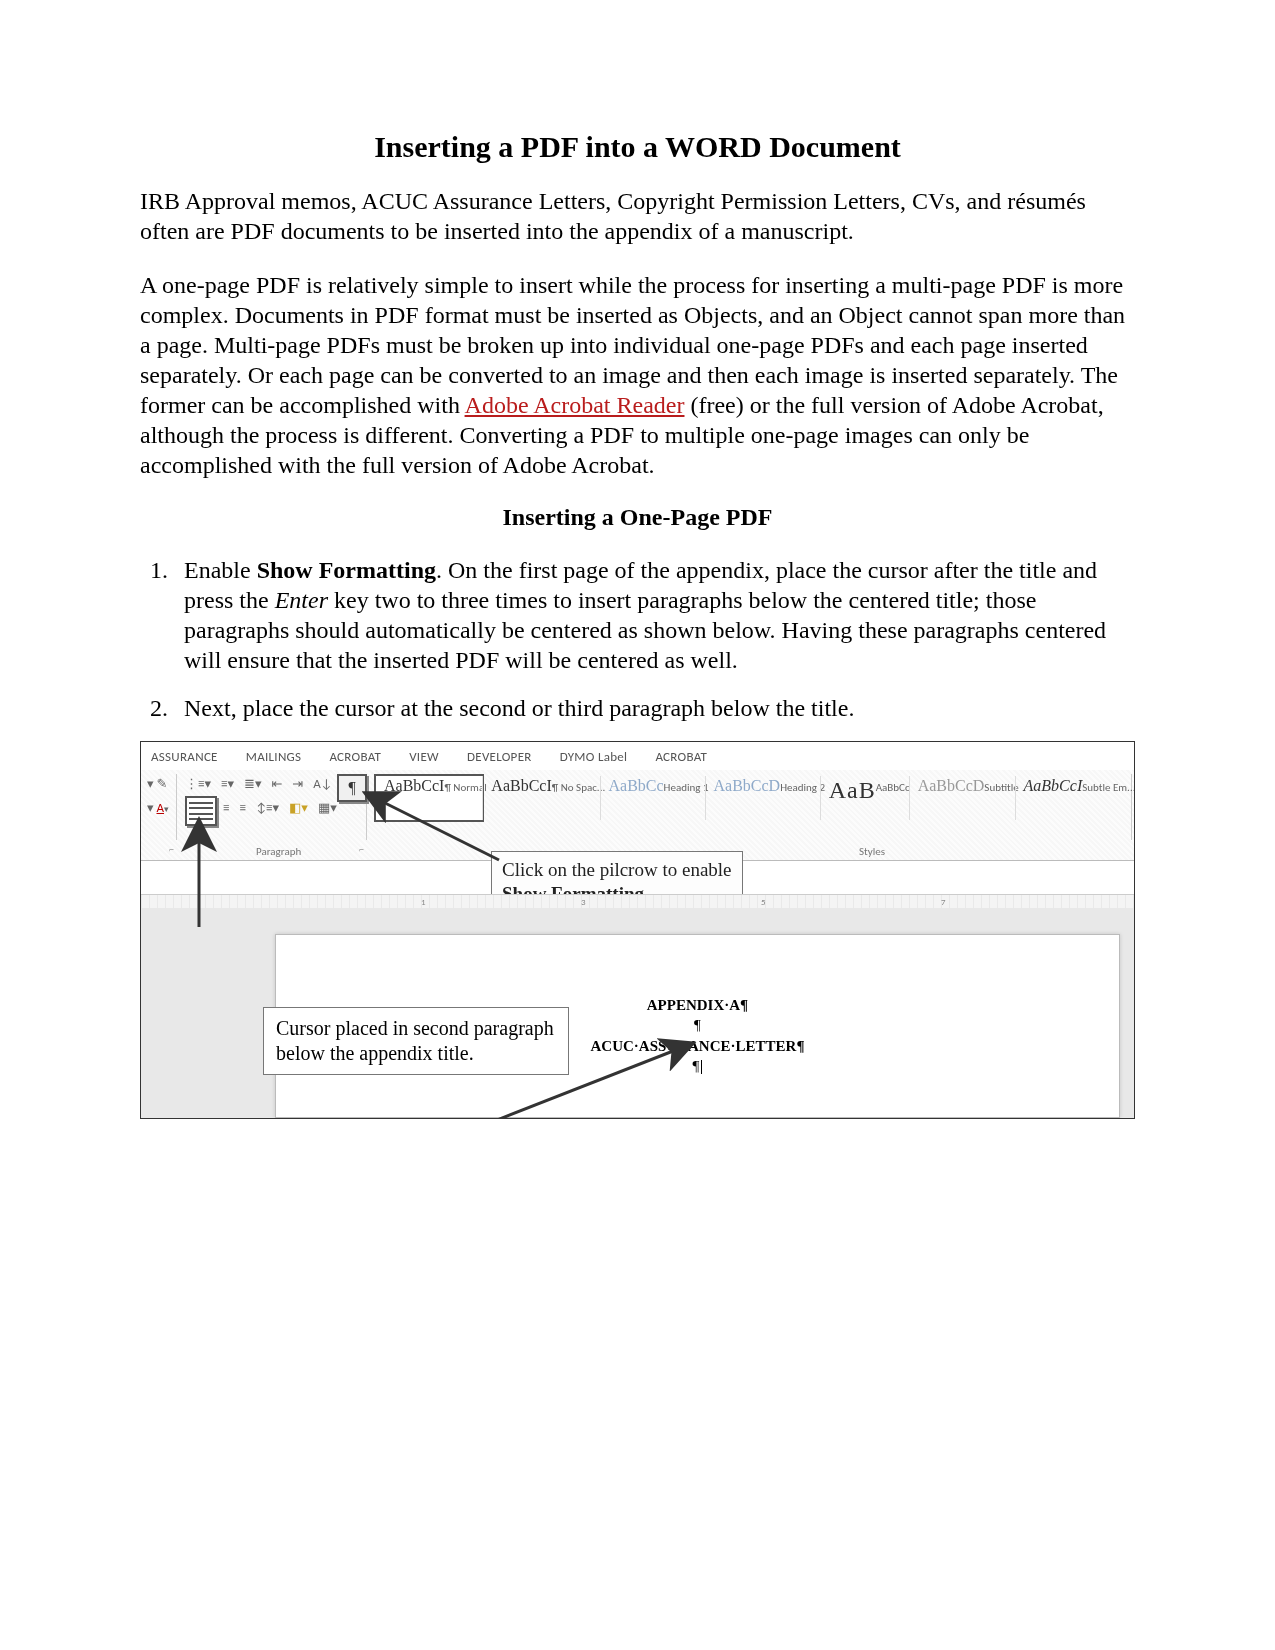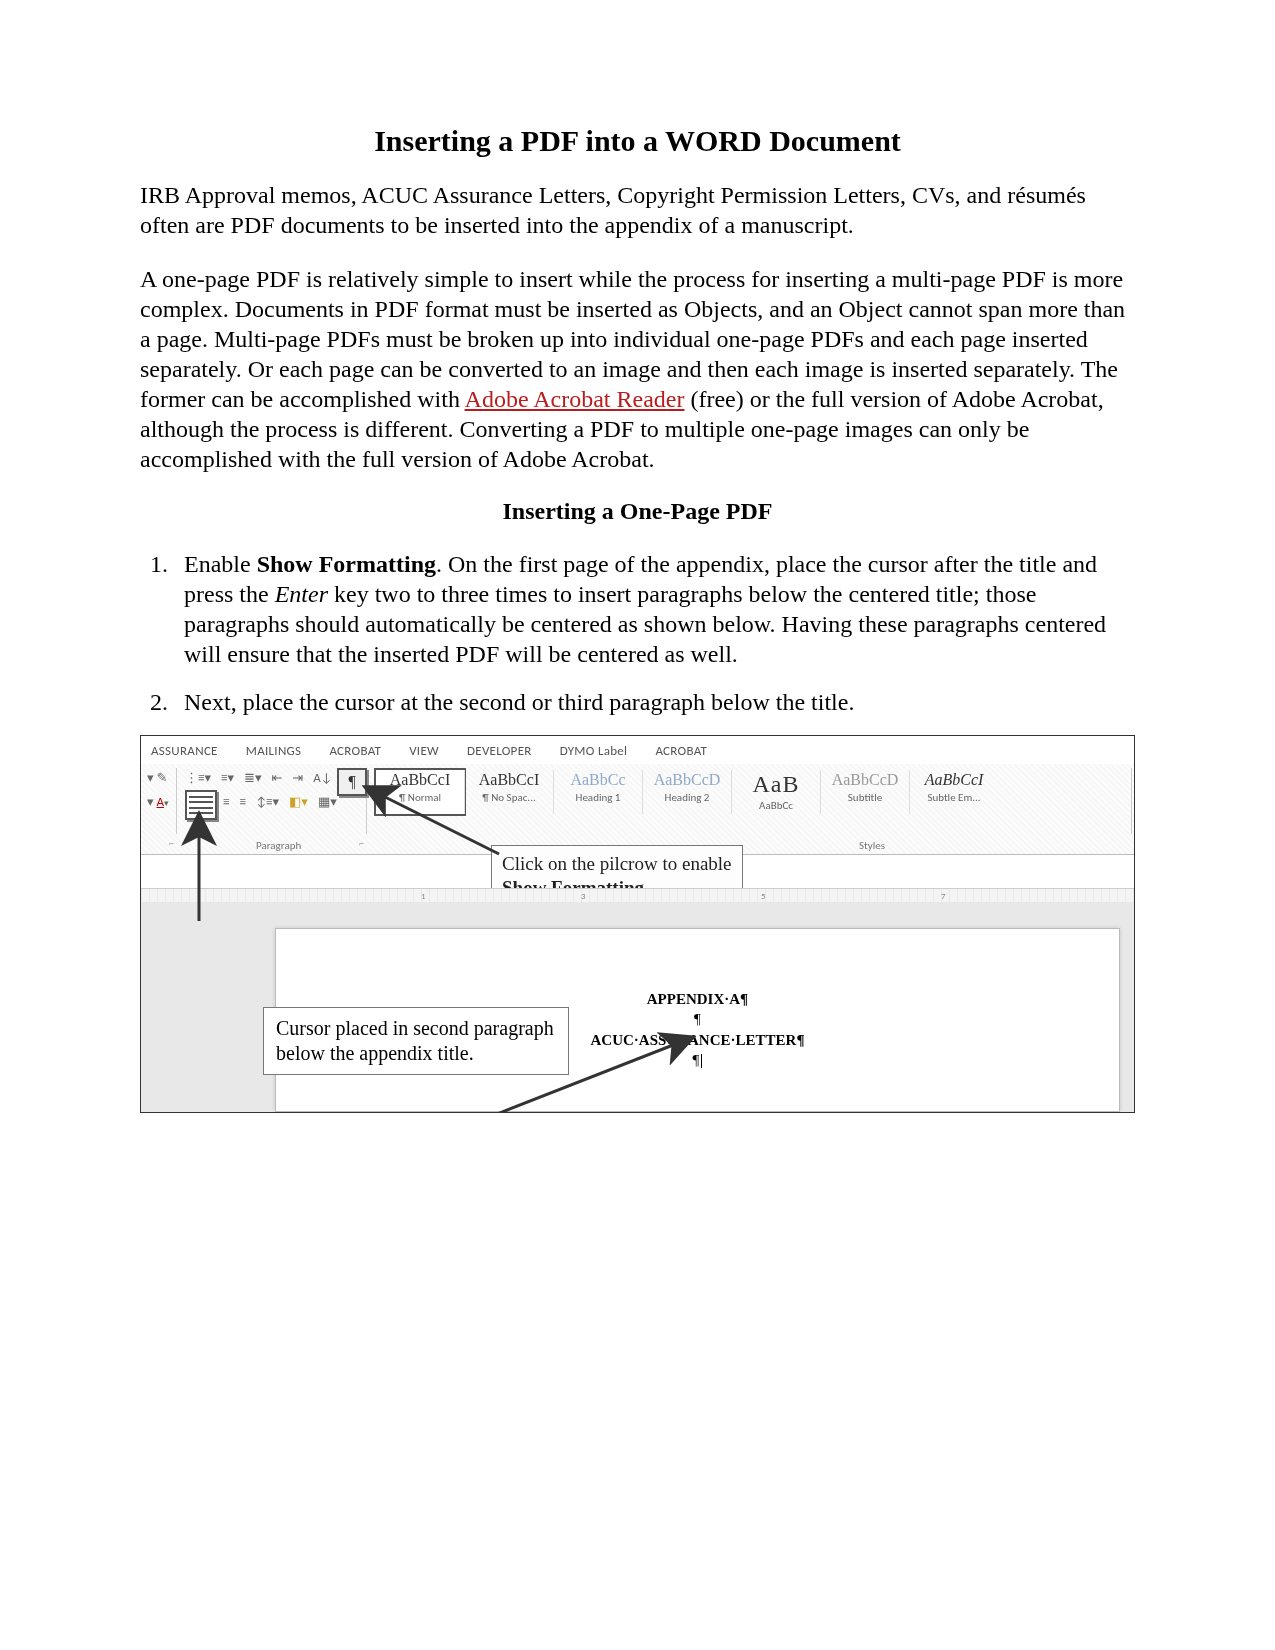--- a/index.html
+++ b/index.html
@@ -13,21 +13,21 @@
   .page {
     width: 1275px;
     height: 1650px;
     box-sizing: border-box;
     padding: 120px 140px 0 140px;
     position: relative;
   }
   h1.title {
     text-align: center;
     font-size: 30px;
-    margin: 4px 0 22px 0;
+    margin: 10px 0 22px 0;
     font-weight: bold;
   }
   p.body {
     font-size: 24px;
     line-height: 1.25;
     margin: 0 0 24px 0;
   }
   a.link { color:#b91c1c; text-decoration: underline; }
   h2.section {
     text-align: center;
@@ -99,21 +99,21 @@
     font-size:16px; color:#333; font-family:serif;
   }
   .justify-box {
     position:absolute; left:44px; top:26px; width:24px; height:22px;
     border:2px solid #555; box-shadow:2px 2px 0 #888; background:#fff;
     display:flex; flex-direction:column; justify-content:space-around; padding:2px;
   }
   .justify-box span{ height:2px; background:#555;}
 
   .styles-row { position:absolute; top:6px; left:235px; right:4px; height:44px; display:flex; }
-  .style-item { border-left:1px solid #ddd; padding:2px 8px 0 8px; text-align:center; font-size:12px; color:#666; min-width:72px; display:flex; flex-direction:column;}
+  .style-item { border-left:1px solid #ddd; padding:2px 8px 0 8px; text-align:center; font-size:12px; color:#666; min-width:72px; display:flex; flex-direction:row;}
   .style-item:first-child{border-left:none;}
   .style-prev { font-family:"Times New Roman",serif; font-size:16px; color:#333; line-height:1;}
   .style-prev.h1{ color:#8ea9c9; }
   .style-prev.h2{ color:#8ea9c9; }
   .style-prev.title{ font-size:24px; letter-spacing:1px;}
   .style-prev.sub{ color:#999; font-style:normal;}
   .style-prev.se{ font-style:italic;}
   .style-name { font-size:11px; color:#666; margin-top:3px; white-space:nowrap;}
   .style-item.sel { outline:2px solid #555; box-shadow:2px 2px 0 #888; background:#fff;}
 

